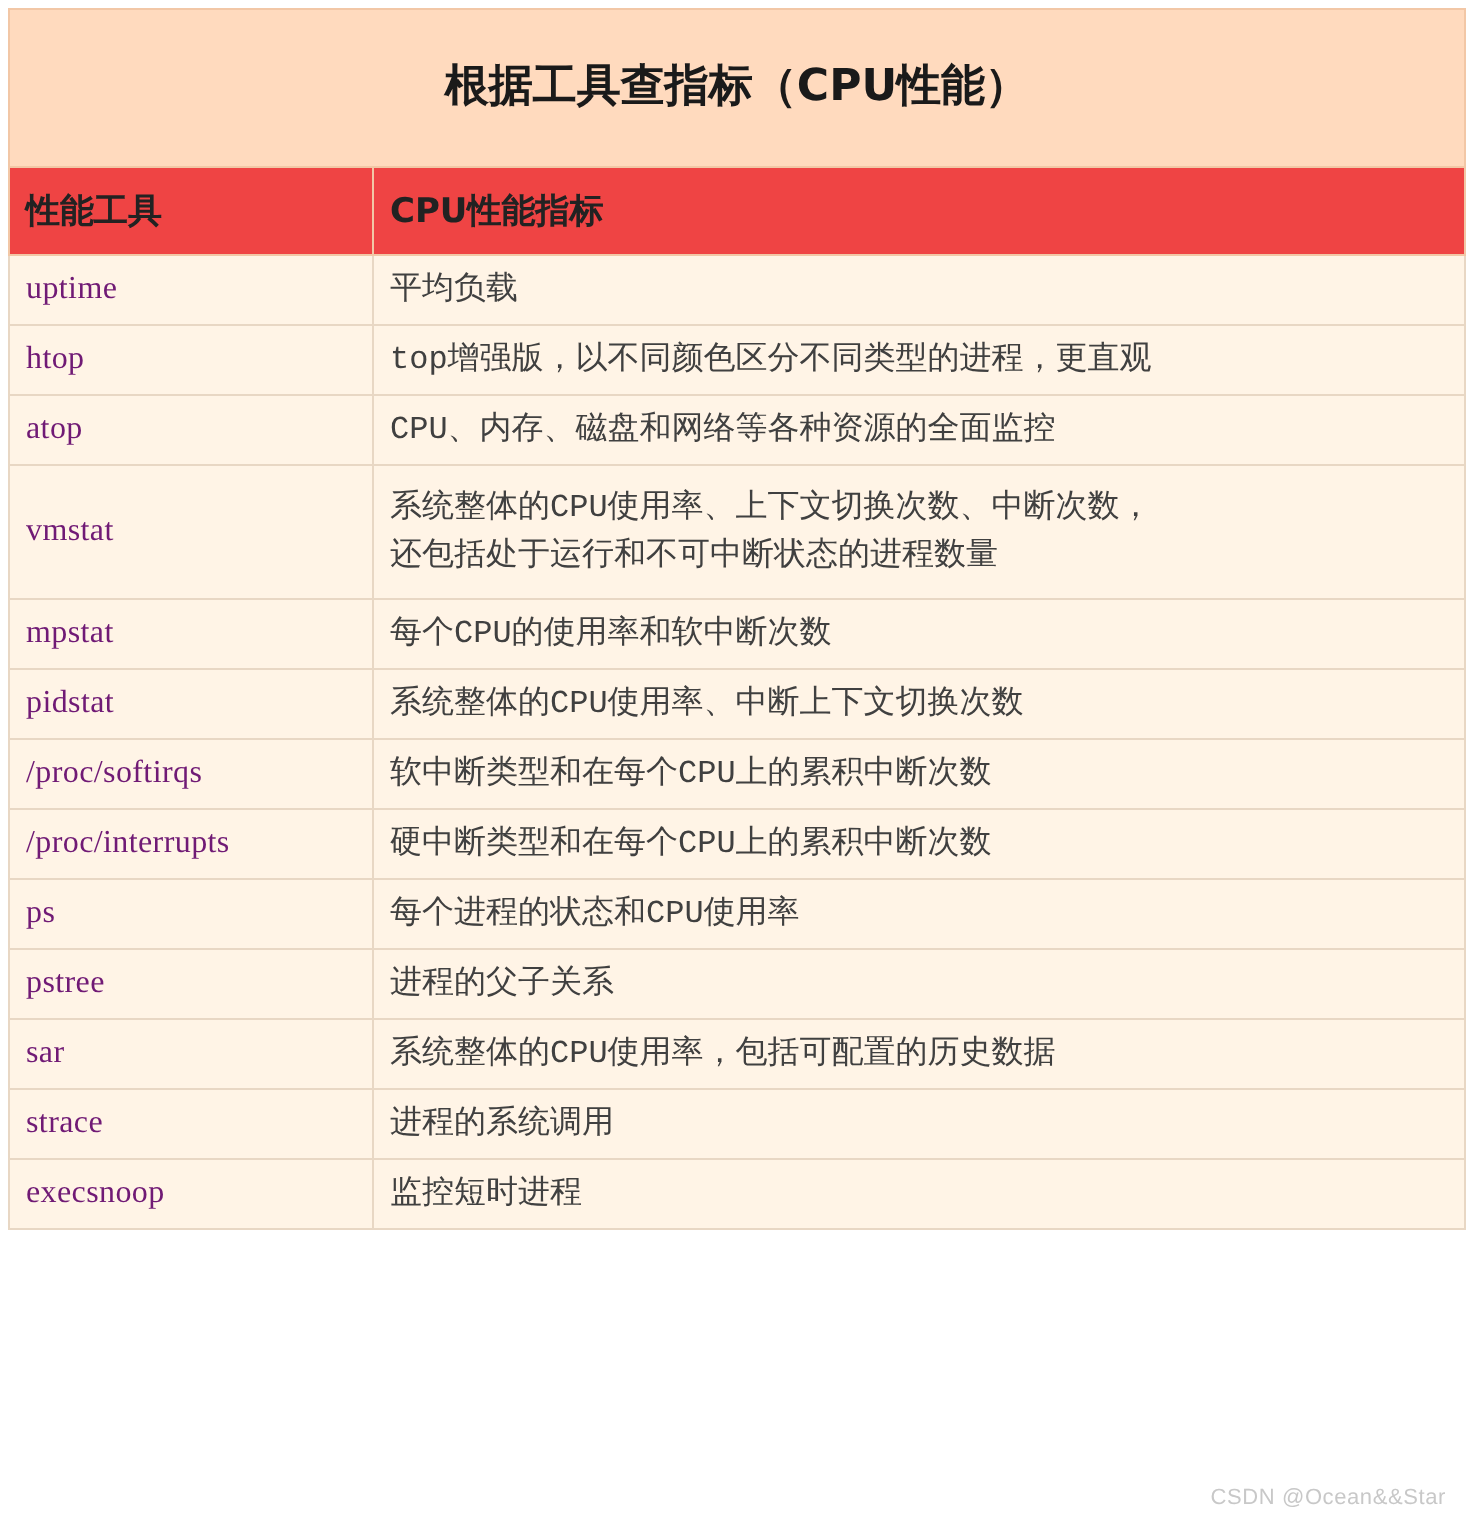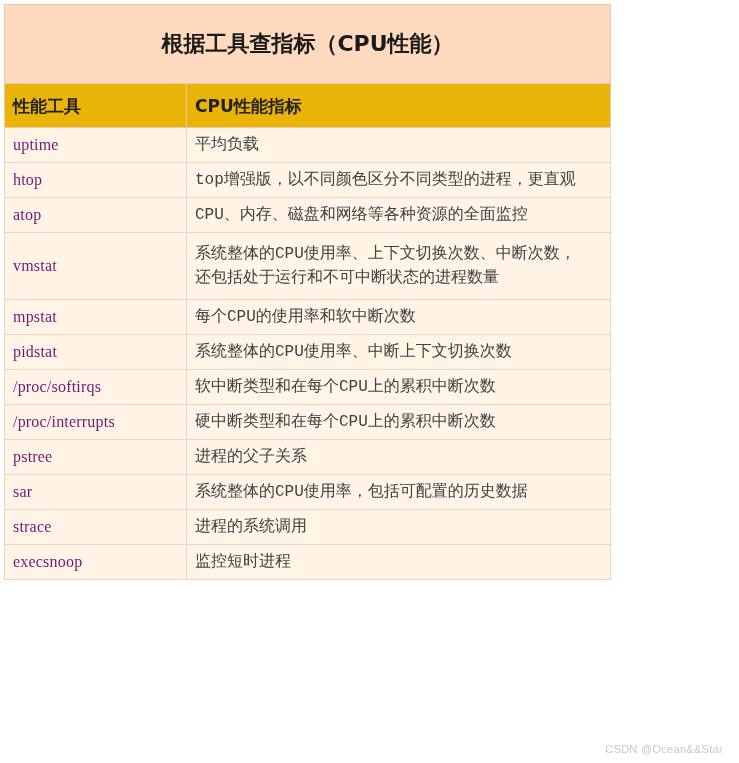--- a/index.html
+++ b/index.html
@@ -1,25 +1,25 @@
 <!DOCTYPE html>
 <html><head>
   <meta charset="utf-8">
   <style>
     html, body { margin: 0; padding: 0; background: #ffffff; }
     body { width: 739px; height: 763px; position: relative; overflow: hidden;
            font-family: "DejaVu Sans", "Liberation Sans", sans-serif; color: #222; }
-    .tbl { position: absolute; left: 4px; top: 4px; width: 607px;
+    .tbl { position: absolute; left: 4px; top: 4px; width: 729px;
            border-collapse: collapse; table-layout: fixed; }
     .tbl td { border: 1px solid #e8d7c4; padding: 0 0 0 8px; vertical-align: middle;
               font-size: 16px; line-height: 24px; }
     .title-row td { background: #ffdabe; height: 78px; text-align: center;
                     font-size: 22px; font-weight: bold; color: #1a1a1a; padding: 0;
                     border-color: #f2c7a6; }
-    .head-row td { background: #eab308; height: 43px; font-weight: bold; font-size: 17px;
+    .head-row td { background: #ef4444; height: 43px; font-weight: bold; font-size: 17px;
                    border-color: #f2c7a6; }
     .body-row td { background: #fff4e6; height: 34px; }
     .body-row.tall td { height: 59px; }
     .body-row.tall2 td { height: 66px; }
     .col1 { width: 182px; }
     .tool { font-family: Liberation Serif, serif; font-size: 15.5px; letter-spacing: 0.2px; color: #701a75; }
     .metric { color: #404040; padding-right: 10px !important; font-family: Liberation Mono, monospace; }
     .watermark { position: absolute; right: 16px; bottom: 8px; font-size: 11px;
                  color: #c8c8c8; font-family: "Liberation Sans", sans-serif; letter-spacing: 0.3px;
                  text-shadow: 0 0 1px rgba(255,255,255,0.8); }
@@ -69,20 +69,24 @@
   </tr>
   <tr class="body-row">
     <td class="tool">/proc/softirqs</td>
     <td class="metric">软中断类型和在每个CPU上的累积中断次数</td>
   </tr>
   <tr class="body-row">
     <td class="tool">/proc/interrupts</td>
     <td class="metric">硬中断类型和在每个CPU上的累积中断次数</td>
   </tr>
   <tr class="body-row">
+    <td class="tool">ps</td>
+    <td class="metric">每个进程的状态和CPU使用率</td>
+  </tr>
+  <tr class="body-row">
     <td class="tool">pstree</td>
     <td class="metric">进程的父子关系</td>
   </tr>
   <tr class="body-row">
     <td class="tool">sar</td>
     <td class="metric">系统整体的CPU使用率，包括可配置的历史数据</td>
   </tr>
   <tr class="body-row">
     <td class="tool">strace</td>
     <td class="metric">进程的系统调用</td>

